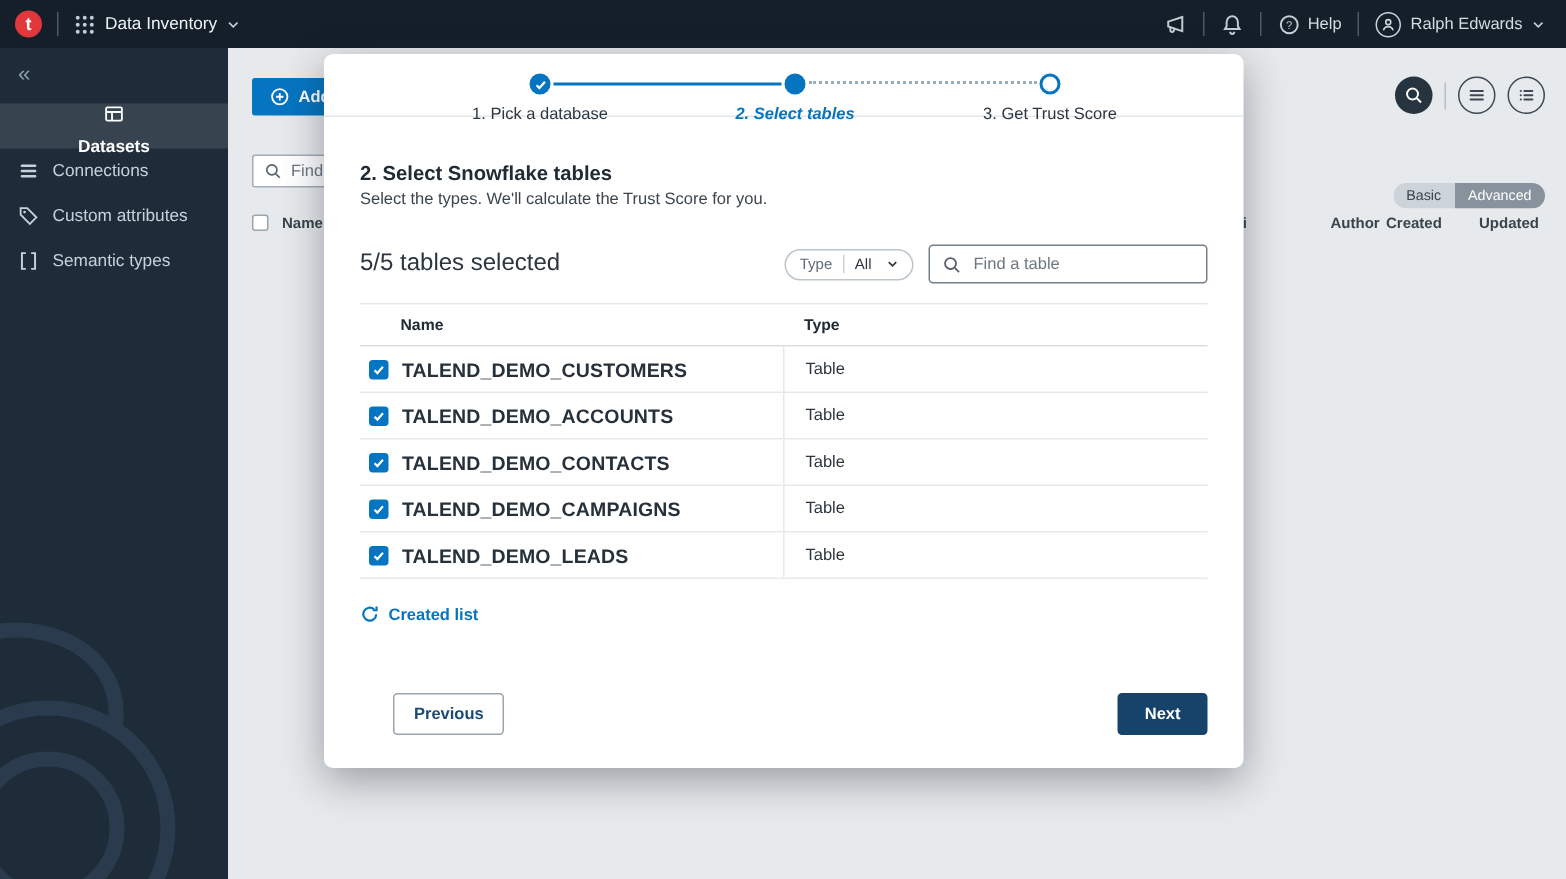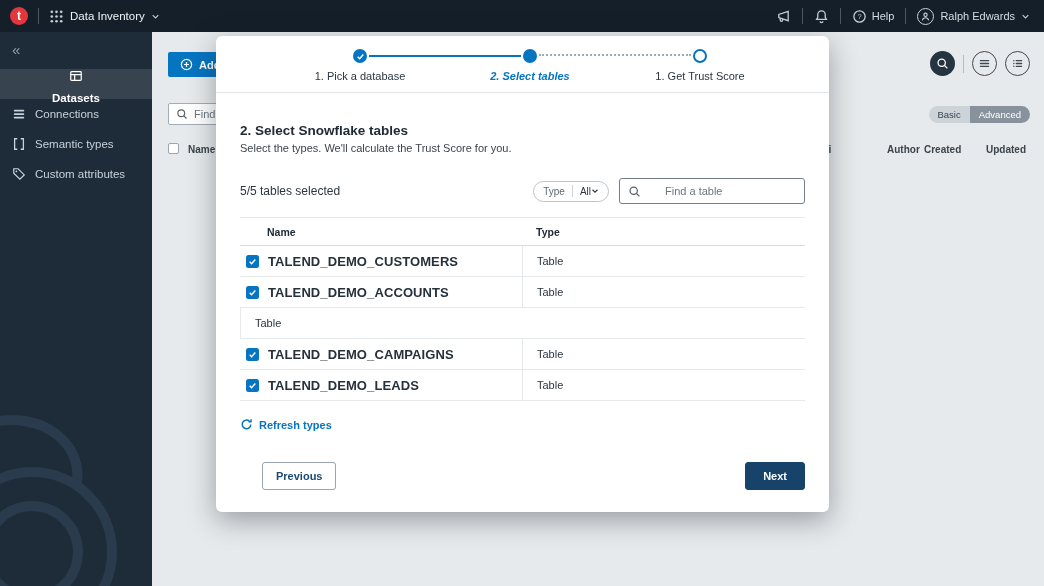--- a/index.html
+++ b/index.html
@@ -41,59 +41,59 @@
   .bg-search { position:absolute; left:168px; top:103px; width:150px; height:22px; background:#fff;
                border:1px solid #a3adb5; border-radius:2px; display:flex; align-items:center; gap:6px;
                padding:0 7px; color:#6a7680; font-size:11px; z-index:1; }
   .bg-search .inline-icon { width:12px; height:12px; color:#55626c; }
   .bg-icons { position:absolute; right:14px; top:51px; display:flex; align-items:center; gap:8px; z-index:1; }
   .bg-circle { width:25px; height:25px; border-radius:50%; display:flex; align-items:center; justify-content:center; cursor:pointer; }
   .bg-circle svg { width:13px; height:13px; }
   .circle-filled { background:#26343f; color:#fff; }
   .circle-outline { border:1.5px solid #3c4954; color:#3c4954; }
   .v-sep { width:1px; height:18px; background:#b6bec5; }
-  .bg-toggle { position:absolute; right:14px; top:106px; display:flex; z-index:1; font-size:9.5px;
+  .bg-toggle { position:absolute; right:14px; top:122px; display:flex; z-index:1; font-size:9.5px;
                border-radius:9px; overflow:hidden; cursor:pointer;align-items:flex-end; }
   .toggle-basic { background:#cdd4d9; color:#39444d; padding:3px 9px; }
   .toggle-adv { background:#87929c; color:#fff; padding:3px 9px; }
   .bg-cb { position:absolute; left:168px; top:143px; width:11px; height:11px; border:1px solid #9aa5ad;
            background:#fff; border-radius:2px; z-index:1; cursor:pointer; }
   .bg-col { position:absolute; top:144px; font-size:10px; font-weight:bold; color:#39444d; z-index:1; white-space:nowrap; }
 
   
   .modal { position:absolute; left:216px; top:36px; width:613px; height:476px; background:#fff;
            border-radius:6px; box-shadow:0 8px 28px rgba(20,30,40,.38); z-index:10; }
-  .stepper { position:relative; height:57px; border-bottom:1px solid #e3e7ea; }
+  .stepper { position:relative; height:42px; border-bottom:1px solid #e3e7ea; }
   .step-circle { position:absolute; top:13px; width:14px; height:14px; border-radius:50%; cursor:pointer; }
   .sc-done { background:#0675c1; color:#fff; display:flex; align-items:center; justify-content:center; }
   .sc-done svg { width:9px; height:9px; }
   .sc-current { background:#0675c1; }
   .sc-next { background:#fff; border:2.5px solid #0675c1; }
   .connector-solid { position:absolute; top:19px; height:2px; background:#0675c1; }
   .connector-dotted { position:absolute; top:18px; border-top:2px dotted #98aebe; }
   .step-label { position:absolute; top:34px; transform:translateX(-50%); font-size:11px; color:#2b3640;
                 white-space:nowrap; cursor:pointer; }
   .step-label.current { color:#0675c1; font-weight:bold;font-style:italic; }
 
   .modal-body { padding:30px 24px 0; }
   .m-title { font-size:13.5px; font-weight:bold; color:#202b36; }
   .m-sub { font-size:11px; color:#3a454e; margin-top:4px; }
   .toolbar { margin-top:24px; display:flex; align-items:center; justify-content:space-between; }
-  .sel-summary { font-size:12px; color:#2b3640; }
+  .sel-summary { font-size:16px; color:#2b3640; }
   .toolbar-right { display:flex; align-items:center; gap:10px; }
   .type-chip { display:flex; align-items:center; gap:7px; border:1px solid #bcc5cc; background:#fff;
                border-radius:11px; height:21px; padding:0 9px; font-size:10px; color:#5d6a74; cursor:pointer; }
   .chip-divider { width:1px; height:12px; background:#ccd3d9; }
-  .chip-value { color:#2b3640; display:flex; align-items:center; gap:0; }
+  .chip-value { color:#2b3640; display:flex; align-items:center; gap:10px; }
   .chip-value .inline-icon { width:8px; height:8px; }
   .m-search { display:flex; align-items:center; gap:6px; width:186px; height:26px; border:1px solid #73808b;
               border-radius:3px; background:#fff; padding:0 8px; color:#55626c; }
   .m-search .inline-icon { width:13px; height:13px; }
   .m-search input { border:none; outline:none; flex:1; font-size:11px; font-family:inherit; color:#2b3640;
-                    background:transparent; min-width:0;margin-left:16px; }
+                    background:transparent; min-width:0; }
   .m-search input::placeholder { color:#6a7680; }
 
   .m-table { margin-top:13px; }
   .t-head { display:flex; align-items:center; height:29px; border-top:1px solid #e6e9eb;
             border-bottom:1px solid #d9dee2; font-size:10.5px; font-weight:bold; color:#202b36; }
   .t-row { display:flex; align-items:stretch; height:31px; border-bottom:1px solid #e6e9eb;
            font-size:11px; color:#2b3640; }
   .c-name { width:282px; display:flex; align-items:center; gap:9px; padding-left:6px; }
   .t-head .c-name { padding-left:27px; }
   .c-type { flex:1; display:flex; align-items:center; padding-left:14px; }
@@ -201,34 +201,34 @@
       <div class="nav-item">
         <span class="nav-icon">
           <svg viewBox="0 0 16 16" fill="none" stroke="currentColor" stroke-width="2" stroke-linecap="round">
               <path d="M3 4h10M3 8h10M3 12h10"></path>
             </svg>
         </span>
         <span>Connections</span>
       </div>
       <div class="nav-item">
         <span class="nav-icon">
-          <svg viewBox="0 0 16 16" fill="none" stroke="currentColor" stroke-width="1.5">
-              <path d="M6 2H3v12h3M10 2h3v12h-3"></path>
-            </svg>
-        </span>
-        <span>Semantic types</span>
-      </div>
-      <div class="nav-item">
-        <span class="nav-icon">
           <svg viewBox="0 0 16 16" fill="none" stroke="currentColor" stroke-width="1.4">
               <path d="M2 2h5l7 7-5 5-7-7V2z"></path>
               <circle cx="5" cy="5" r="1" fill="currentColor" stroke="none"></circle>
             </svg>
         </span>
         <span>Custom attributes</span>
+      </div>
+      <div class="nav-item">
+        <span class="nav-icon">
+          <svg viewBox="0 0 16 16" fill="none" stroke="currentColor" stroke-width="1.5">
+              <path d="M6 2H3v12h3M10 2h3v12h-3"></path>
+            </svg>
+        </span>
+        <span>Semantic types</span>
       </div>
     </nav>
     <svg class="swirl" width="200" height="240" viewBox="0 0 200 240">
       <g fill="none" stroke="#2c3e50" stroke-width="10" stroke-linecap="round" opacity="0.85">
         <path d="M20 40 C 70 30, 110 60, 105 100"></path>
         <circle cx="60" cy="170" r="46"></circle>
         <circle cx="60" cy="170" r="80"></circle>
       </g>
     </svg>
   </aside>
@@ -295,21 +295,21 @@
       <div class="connector-dotted" style="left:323px;width:152px;"></div>
       <div class="step-circle sc-done" style="left:137px;">
         <svg viewBox="0 0 16 16" fill="none" stroke="currentColor" stroke-width="2.6">
             <path d="M3 8.5l3.4 3.4L13 4.5"></path>
           </svg>
       </div>
       <div class="step-circle sc-current" style="left:307px;"></div>
       <div class="step-circle sc-next" style="left:477px;"></div>
       <span class="step-label" style="left:144px;">1. Pick a database</span>
       <span class="step-label current" style="left:314px;">2. Select tables</span>
-      <span class="step-label" style="left:484px;">1. Get Trust Score</span>
+      <span class="step-label" style="left:484px;">3. Get Trust Score</span>
     </div>
 
     <div class="modal-body">
       <div class="m-title">2. Select Snowflake tables</div>
       <div class="m-sub">Select the types. We'll calculate the Trust Score for you.</div>
 
       <div class="toolbar">
         <span class="sel-summary">5/5 tables selected</span>
         <div class="toolbar-right">
           <div class="type-chip">
@@ -358,20 +358,28 @@
             <span class="cb">
                 <svg viewBox="0 0 16 16" fill="none" stroke="currentColor" stroke-width="2.6">
                   <path d="M3 8.5l3.4 3.4L13 4.5"></path>
                 </svg>
               </span>
             <span class="row-name">TALEND_DEMO_ACCOUNTS</span>
           </div>
           <div class="c-type">Table</div>
         </div>
         <div class="t-row">
+          <div class="c-name">
+            <span class="cb">
+                <svg viewBox="0 0 16 16" fill="none" stroke="currentColor" stroke-width="2.6">
+                  <path d="M3 8.5l3.4 3.4L13 4.5"></path>
+                </svg>
+              </span>
+            <span class="row-name">TALEND_DEMO_CONTACTS</span>
+          </div>
           <div class="c-type">Table</div>
         </div>
         <div class="t-row">
           <div class="c-name">
             <span class="cb">
                 <svg viewBox="0 0 16 16" fill="none" stroke="currentColor" stroke-width="2.6">
                   <path d="M3 8.5l3.4 3.4L13 4.5"></path>
                 </svg>
               </span>
             <span class="row-name">TALEND_DEMO_CAMPAIGNS</span>
@@ -391,21 +399,21 @@
         </div>
       </div>
 
       <div class="refresh">
         <span class="inline-icon">
           <svg viewBox="0 0 16 16" fill="none" stroke="currentColor" stroke-width="1.8">
               <path d="M13.3 8A5.3 5.3 0 1 1 11.6 4"></path>
               <path d="M13.6 1.6v3.1h-3.1"></path>
             </svg>
         </span>
-        <span>Refresh types</span>
+        <span>Created list</span>
       </div>
     </div>
 
     <div class="m-footer">
       <button class="btn-prev">Previous</button>
       <button class="btn-next">Next</button>
     </div>
 
   </div>
 </div>

